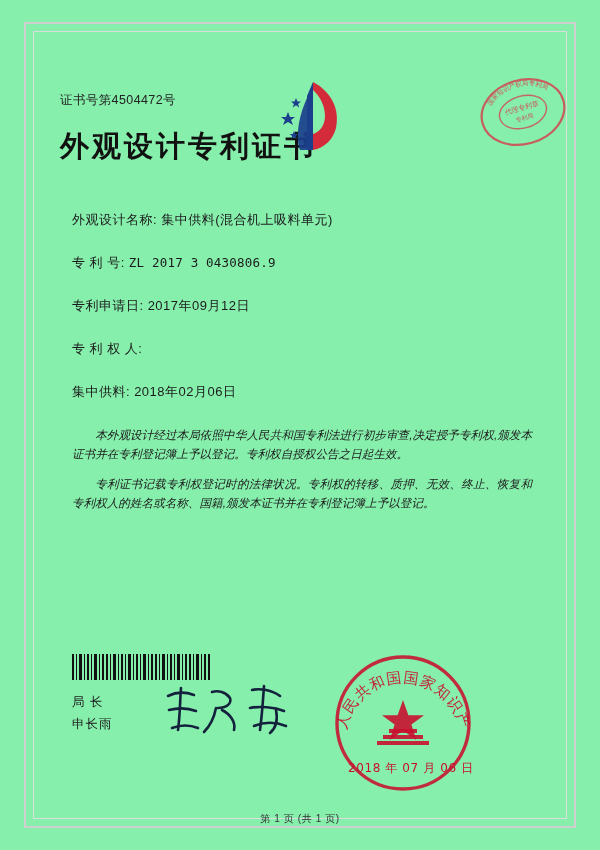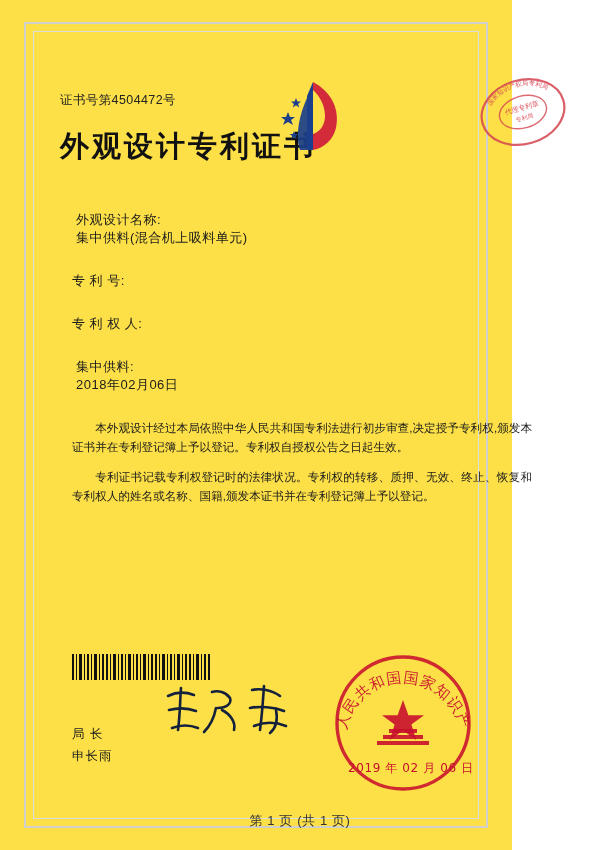--- a/index.html
+++ b/index.html
@@ -9,23 +9,23 @@
   }
   body {
     width: 600px;
     height: 850px;
     font-family: "Liberation Sans", sans-serif;
     color: #1a1a1a;
     overflow: hidden;
   }
   .page {
     position: relative;
-    width: 512px;
+    width: 600px;
     height: 850px;
-    background: #fde047;
+    background: #86efac;
     box-sizing: border-box;
     padding-left: 16px;
   }
   
   .frame-outer {
     position: absolute;
     left: 24px;
     top: 22px;
     right: 24px;
     bottom: 22px;
@@ -88,41 +88,41 @@
   .fields {
     margin-top: 44px;
     padding-left: 12px;
   }
   .field-row {
     display: flex;
     align-items: baseline;
     font-size: 13px;
     margin-bottom: 25px;
     color: #1b1b1b;
-    flex-direction: column;
   }
   .field-label {
     white-space: nowrap;
     letter-spacing: 0.5px;
   }
   .field-value {
     margin-left: 4px;
     letter-spacing: 0.5px;
     text-align: center;
   }
   .field-value.mono {
     font-family: "DejaVu Sans Mono", monospace;
     font-size: 12.5px;
     letter-spacing: 0.2px;
   }
 
   .paragraphs {
     margin-top: 20px;
     padding-left: 12px;
     padding-right: 8px;
+    font-style: italic;
   }
   .para {
     font-size: 11.6px;
     line-height: 1.62;
     text-align: justify;
     text-indent: 2em;
     color: #1b1b1b;
     margin-bottom: 2px;
   }
 
@@ -136,21 +136,20 @@
   }
 
   
   .sign-block {
     position: absolute;
     left: 12px;
     top: 622px;
     font-size: 12.5px;
     line-height: 1.75;
     letter-spacing: 1px;
-    margin-top: 32px;
   }
   .sig-script {
     position: absolute;
     left: 100px;
     top: 610px;
     width: 140px;
     height: 62px;
   }
 
   
@@ -170,21 +169,21 @@
     letter-spacing: 0.6px;
     font-family: "DejaVu Sans", sans-serif;
   }
 
   .page-footer {
     position: absolute;
     left: 0;
     top: 742px;
     width: 480px;
     text-align: center;
-    font-size: 13px;
+    font-size: 10px;
     color: #333;
     letter-spacing: 0.6px;
   }
 </style>
 </head>
 <body>
 
 <div class="page">
 
   <div class="frame-outer"></div>
@@ -225,20 +224,25 @@
 
     <div class="title">外观设计专利证书</div>
 
     <div class="fields">
       <div class="field-row">
         <span class="field-label">外观设计名称:</span>
         <span class="field-value">集中供料(混合机上吸料单元)</span>
       </div>
       <div class="field-row">
         <span class="field-label">专 利 号:</span>
+        <span class="field-value mono">ZL 2017 3 0430806.9</span>
+      </div>
+      <div class="field-row">
+        <span class="field-label">专利申请日:</span>
+        <span class="field-value">2017年09月12日</span>
       </div>
       <div class="field-row">
         <span class="field-label">专 利 权 人:</span>
       </div>
       <div class="field-row">
         <span class="field-label">集中供料:</span>
         <span class="field-value">2018年02月06日</span>
       </div>
     </div>
 
@@ -323,18 +327,18 @@
           <textPath href="#seal-arc" startOffset="50%" text-anchor="middle">中华人民共和国国家知识产权局</textPath>
         </text>
         <g transform="translate(75,74)">
           <polygon points="0,-22 5.4,-6.8 21,-6.8 8.4,2.6 13.2,18 0,8.6 -13.2,18 -8.4,2.6 -21,-6.8 -5.4,-6.8" fill="#c8102e" opacity="0.9"></polygon>
           <rect x="-26" y="19" width="52" height="4" fill="#c8102e" opacity="0.9"></rect>
           <rect x="-20" y="13" width="40" height="4" fill="#c8102e" opacity="0.9"></rect>
           <rect x="-14" y="7" width="28" height="4" fill="#c8102e" opacity="0.9"></rect>
         </g>
       </svg>
     </div>
-    <div class="seal-date">2019 年 02 月 06 日</div>
+    <div class="seal-date">2018 年 07 月 06 日</div>
 
     <div class="page-footer">第 1 页 (共 1 页)</div>
 
   </div>
 </div>
 
 </body></html>

